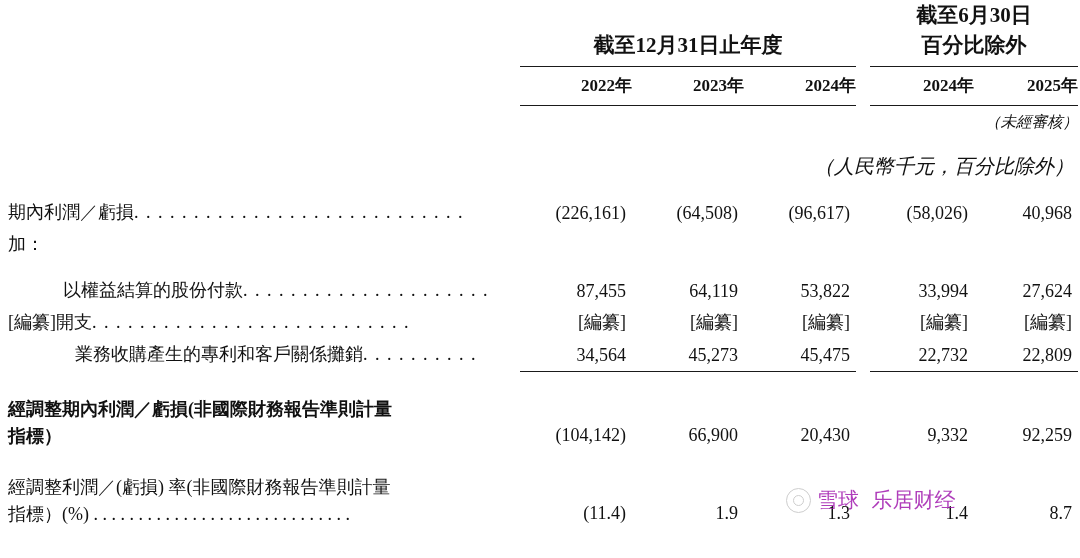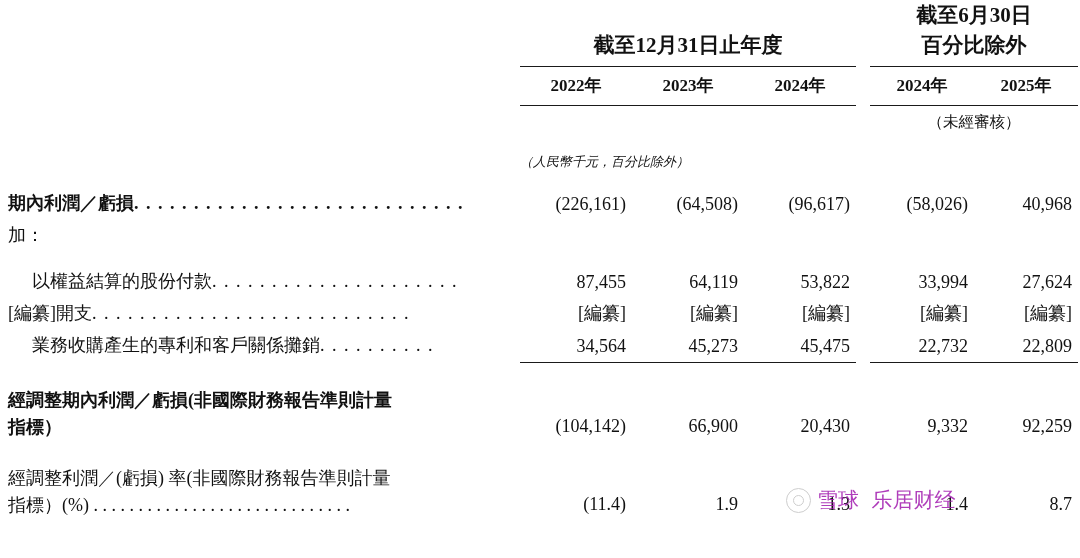--- a/index.html
+++ b/index.html
@@ -58,50 +58,52 @@
     padding: 0;
   }
   .rule {
     border-bottom: 1px solid #1a1a1a;
     height: 0;
     font-size: 0;
     line-height: 0;
   }
 
   .yr {
-    text-align: center;
+    text-align: right;
     font-size: 17px;
     font-weight: bold;
     padding: 7px 0 8px 0;
   }
 
   .sub-note {
-    text-align: center;
+    text-align: right;
     font-size: 15.5px;
+    font-style: italic;
     padding-top: 6px;
     padding-bottom: 2px;
   }
 
   .unit-note {
-    font-size: 13px;
+    text-align: right;
+    font-size: 20px;
     font-style: italic;
     padding-top: 18px;
     padding-bottom: 16px;
     padding-right: 4px;
   }
 
   .spacer-sm td { height: 14px; }
 
   .lbl {
     font-size: 18px;
     padding: 4px 0 4px 0;
     white-space: nowrap;
   }
-  .lbl.bold { font-weight: bold; margin-top: 28px; }
-  .lbl.indent { padding-left: 24px; }
+  .lbl.bold { font-weight: normal; margin-top: 28px; }
+  .lbl.indent { padding-left: 24px; text-align: center; }
   .lbl .dots {
     letter-spacing: 1.5px;
   }
 
   .num {
     text-align: right;
     font-size: 18px;
     padding: 4px 6px 4px 0;
     white-space: nowrap;
   }

